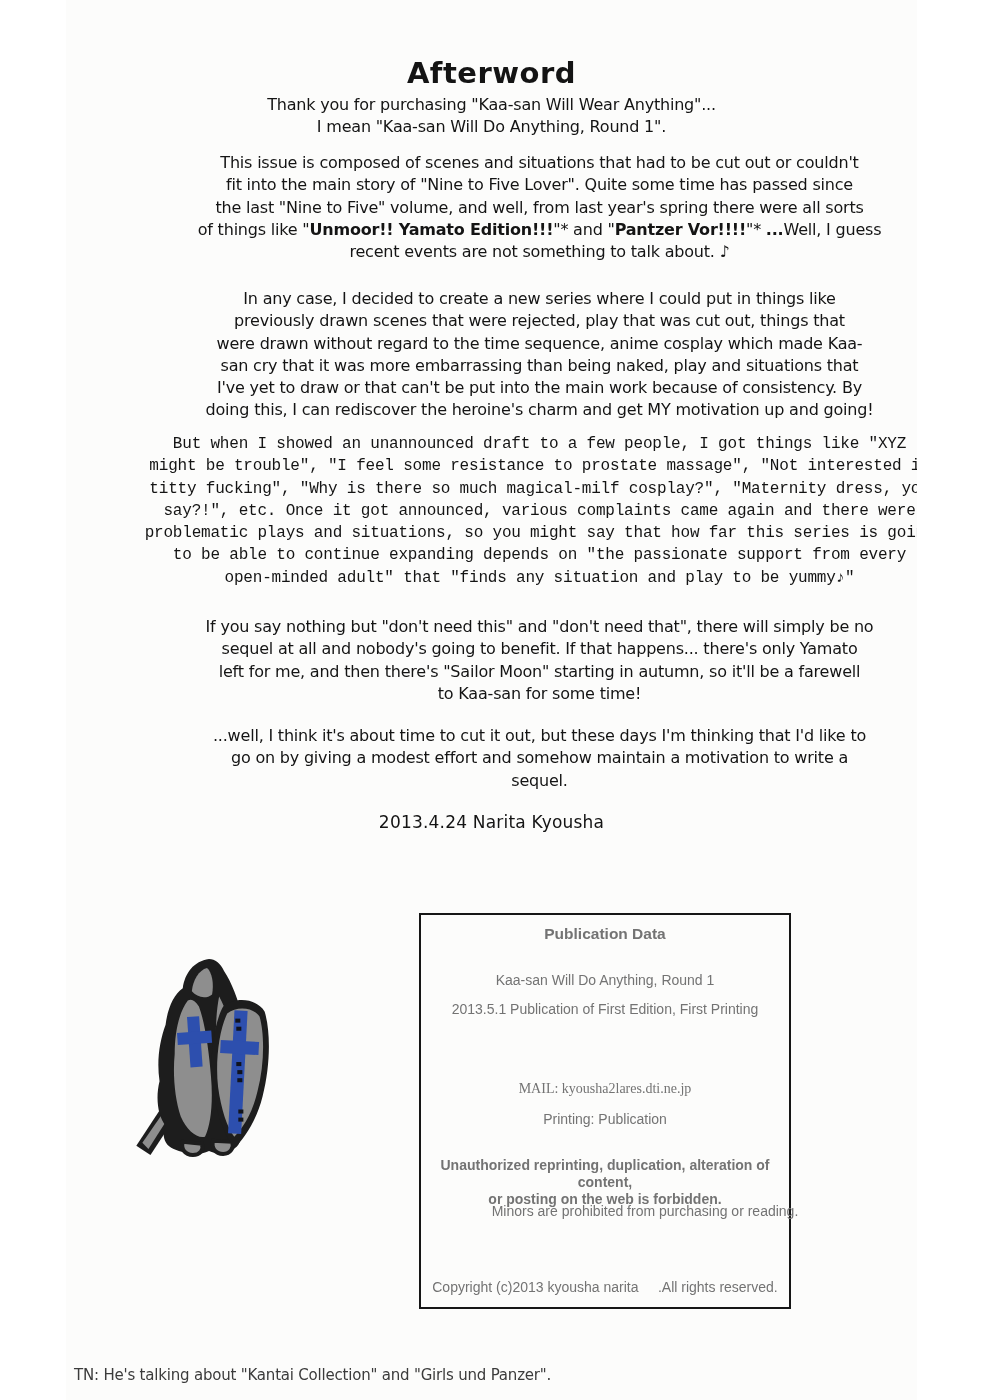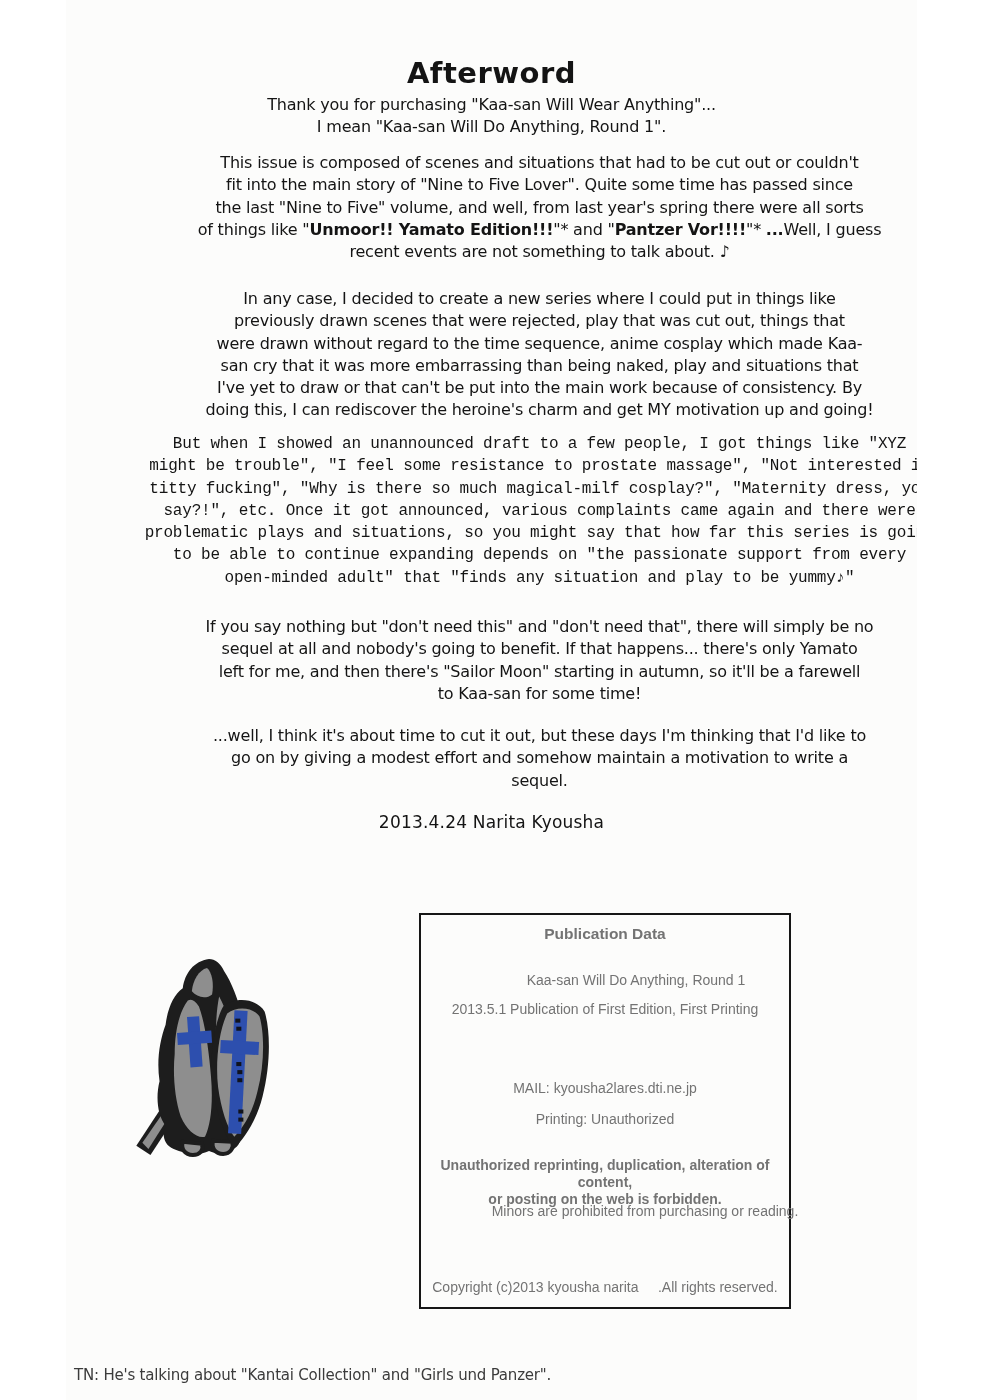--- a/index.html
+++ b/index.html
@@ -87,24 +87,24 @@
   .pubbox > div{
     position:absolute;
     left:0;
     width:100%;
     text-align:center;
     white-space:pre-line;
     line-height:17px;
   }
   .pub-title{top:10px;font-size:15.5px;font-weight:700;}
   .pub-code{top:40px;}
-  .pub-book{top:57px;padding-left:31px;}
+  .pub-book{top:57px;}
   .pub-edition{top:86px;}
   .pub-publication{top:134px;}
-  .pub-mail{top:165px;}
+  .pub-mail{top:165px;font-family:Liberation Serif, serif;}
   .pub-printing{top:196px;}
   .pub-warning{top:242px;font-weight:bold;}
   .pub-minors{top:288px;padding-left:40px;}
   .pub-copyright{top:364px;}
   .tn{
     position:absolute;
     left:8px;
     top:1366px;
     font-size:15px;
     letter-spacing:-0.2px;
@@ -188,21 +188,21 @@
       <rect x="107" y="152" width="5" height="4"></rect>
       <rect x="107" y="160" width="5" height="4"></rect>
     </g>
   </svg>
 
   <div class="pubbox">
     <div class="pub-title">Publication Data</div>
     <div class="pub-book">Kaa-san Will Do Anything, Round 1</div>
     <div class="pub-edition">2013.5.1 Publication of First Edition, First Printing</div>
     <div class="pub-mail">MAIL: kyousha2lares.dti.ne.jp</div>
-    <div class="pub-printing">Printing: Unauthorized</div>
+    <div class="pub-printing">Printing: Publication</div>
     <div class="pub-warning">Unauthorized reprinting, duplication, alteration of content,
 or posting on the web is forbidden.</div>
     <div class="pub-minors">Minors are prohibited from purchasing or reading.</div>
     <div class="pub-copyright">Copyright (c)2013 kyousha narita&nbsp;&nbsp;&nbsp;&nbsp;&nbsp;.All rights reserved.</div>
   </div>
 
   <div class="tn">TN: He's talking about "Kantai Collection" and "Girls und Panzer".</div>
 
 </div>
 

